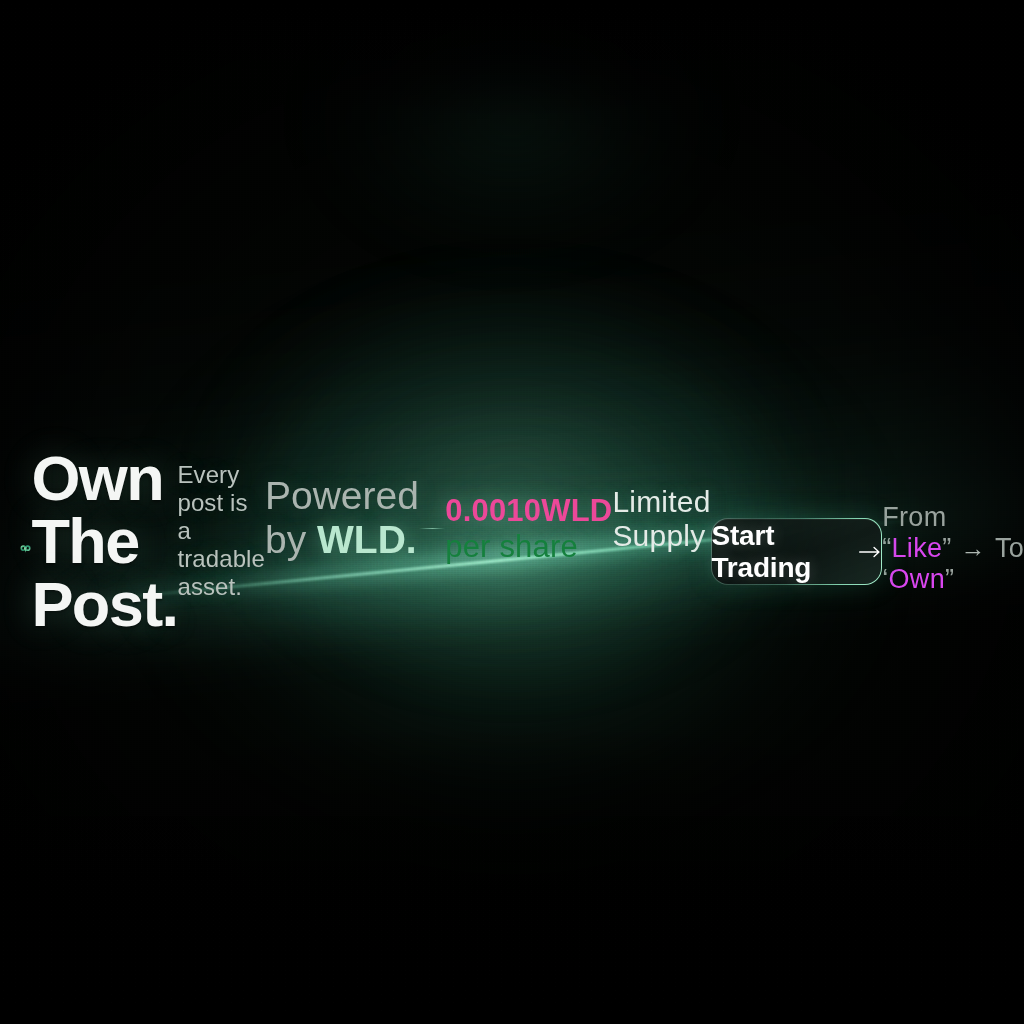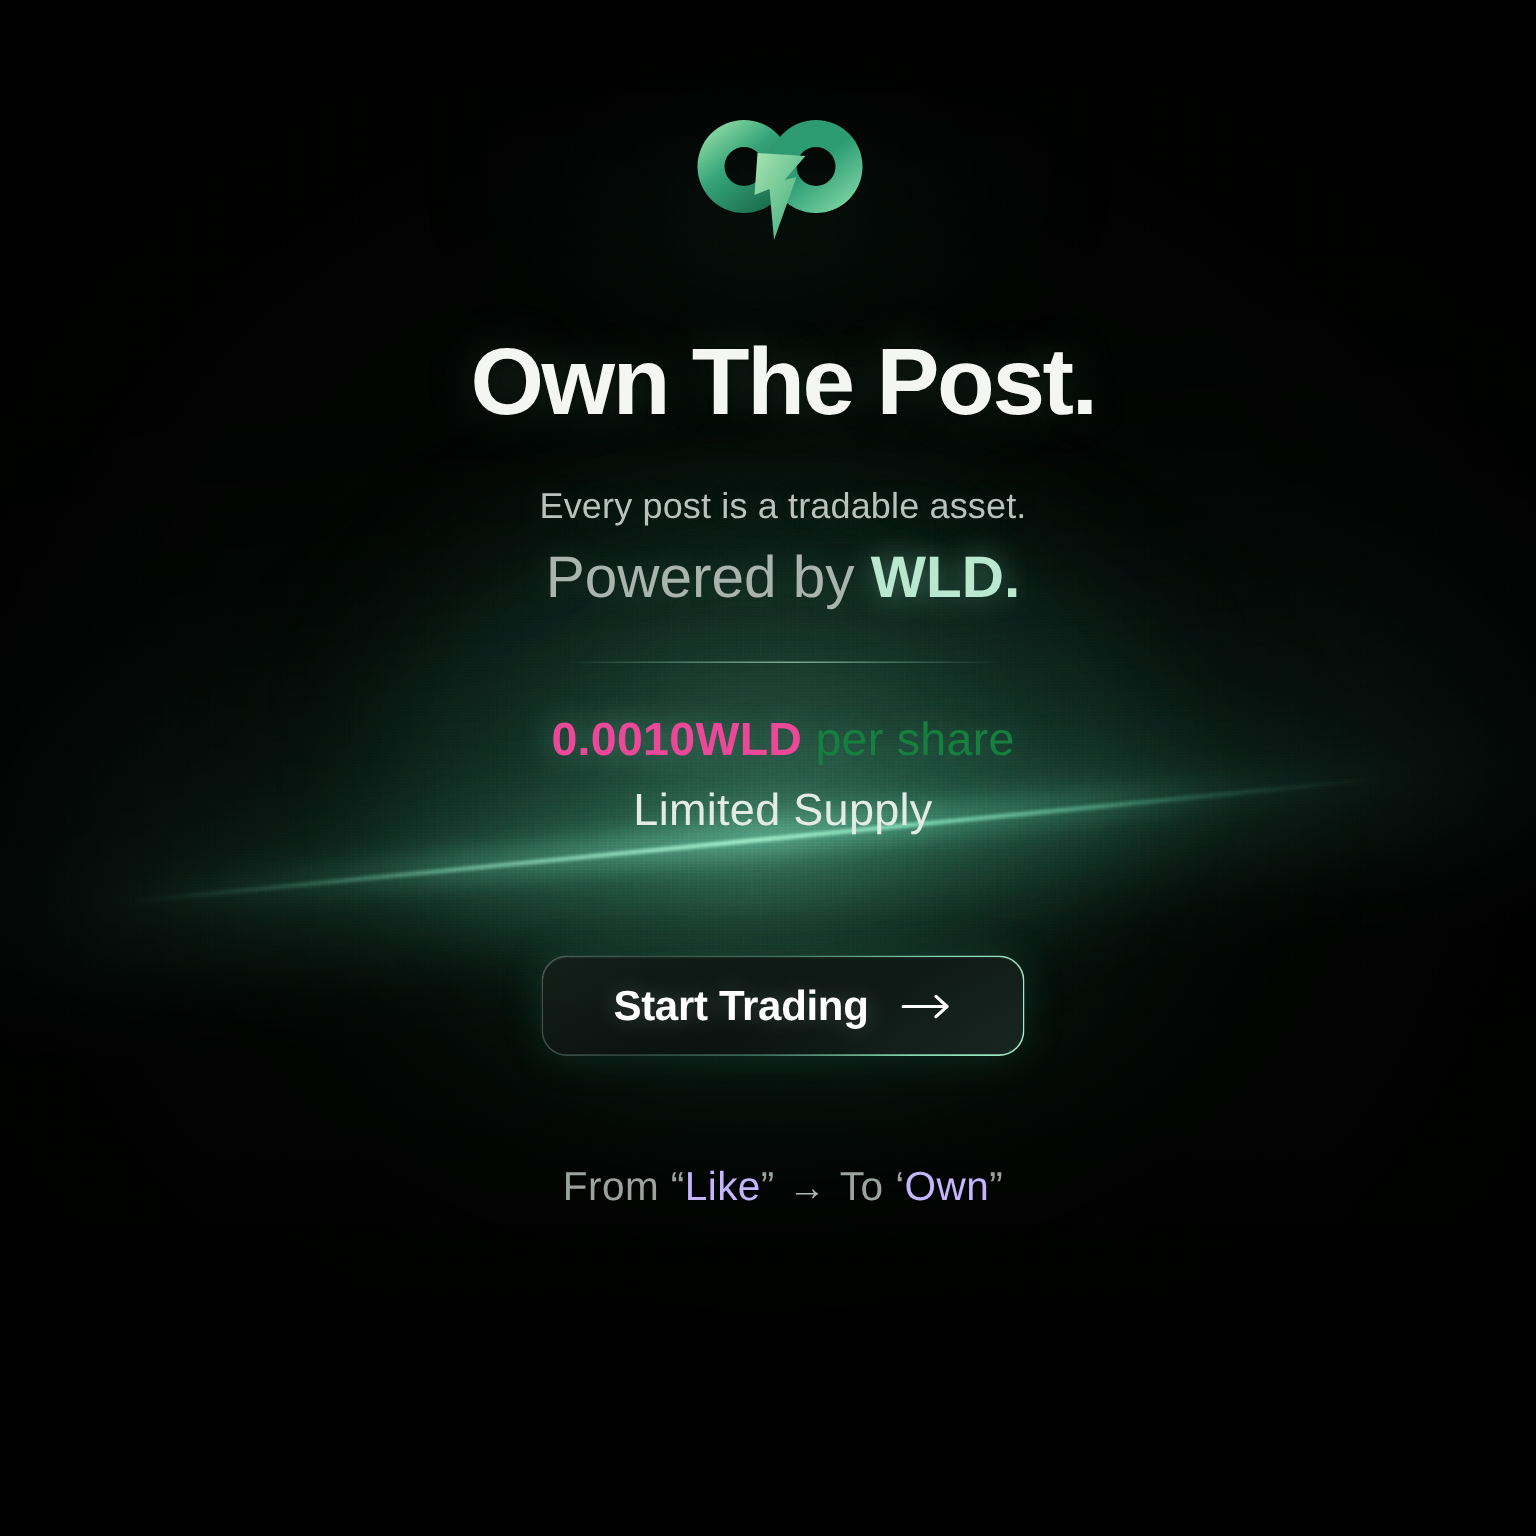--- a/index.html
+++ b/index.html
@@ -171,21 +171,21 @@
     background-image:
       repeating-linear-gradient(0deg, rgba(255,255,255,0.5) 0 1px, rgba(0,0,0,0) 1px 2px),
       repeating-linear-gradient(90deg, rgba(255,255,255,0.35) 0 1px, rgba(0,0,0,0) 1px 3px);
     mix-blend-mode: overlay;
   }
 
   
   .content {
     position: absolute; inset: 0;
     display: flex;
-    flex-direction: column;
+    flex-direction: row;
     align-items: center;
     z-index: 5;
     padding-left: 20px;
   }
 
   .logo-mark {
     margin-top: 74px;
     width: 126px;
     height: 92px;
     display: block;
@@ -277,21 +277,21 @@
       linear-gradient(160deg, rgba(16,26,22,0.92) 0%, rgba(9,16,14,0.95) 55%, rgba(12,22,19,0.92) 100%) padding-box,
       linear-gradient(105deg,
         rgba(160,180,172,0.42) 0%,
         rgba(120,160,148,0.34) 22%,
         rgba(110,185,158,0.52) 48%,
         rgba(150,240,200,0.88) 78%,
         rgba(175,250,215,0.95) 100%) border-box;
     display: flex;
     align-items: center;
     justify-content: center;
-    gap: 22px;
+    gap: 36px;
     cursor: pointer;
     box-shadow:
       0 0 28px rgba(60,170,135,0.18),
       inset 0 1px 0 rgba(255,255,255,0.05);
   }
   .cta-label {
     font-size: 28px;
     font-weight: 700;
     color: #ffffff;
     letter-spacing: -0.2px;
@@ -303,21 +303,21 @@
     height: 18px;
   }
 
   .tagline {
     margin-top: 72px;
     font-size: 27px;
     font-weight: 400;
     color: #9aa39e;
     letter-spacing: 0.3px;
   }
-  .tag-accent { color: #c4b5fd; }
+  .tag-accent { color: #d946ef; }
   .tag-arrow {
     color: #aeb7b2;
     padding: 0 9px;
     font-size: 25px;
   }
 </style>
 </head>
 <body>
 
 <div class="stage">

